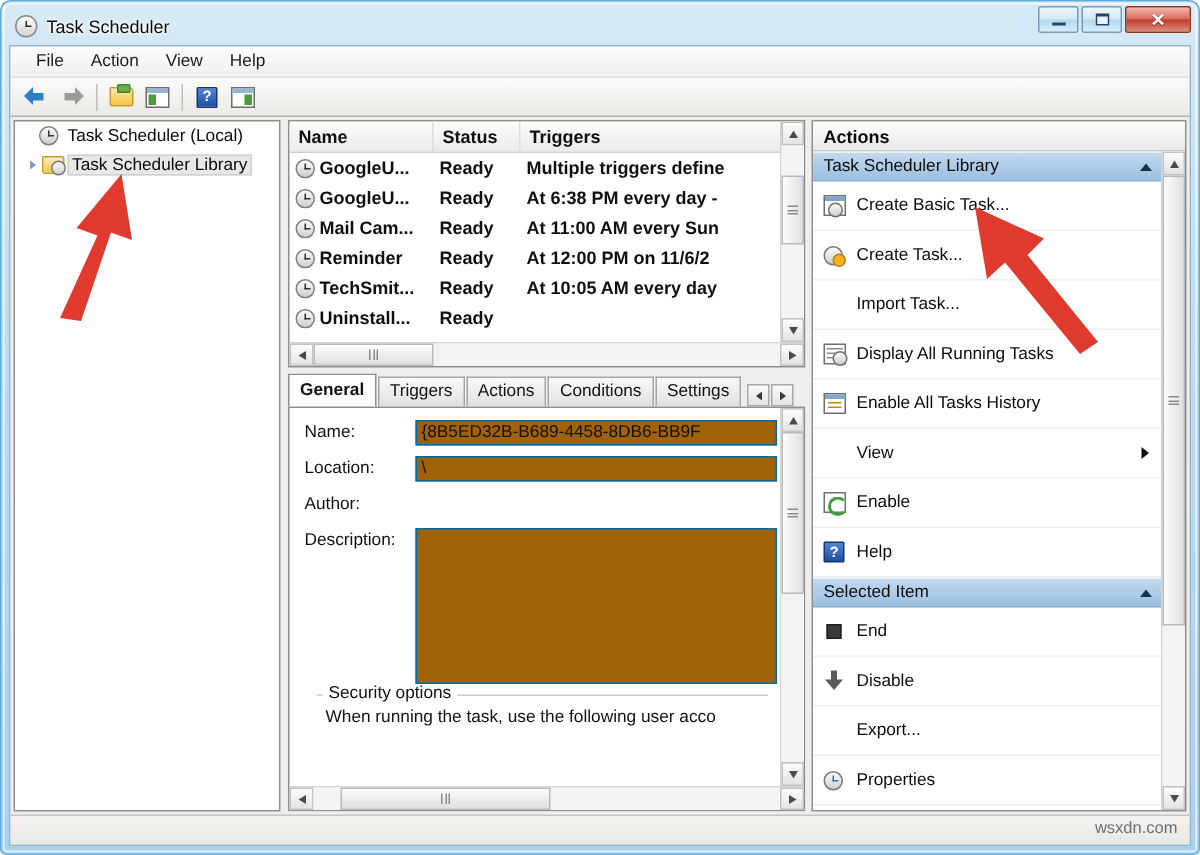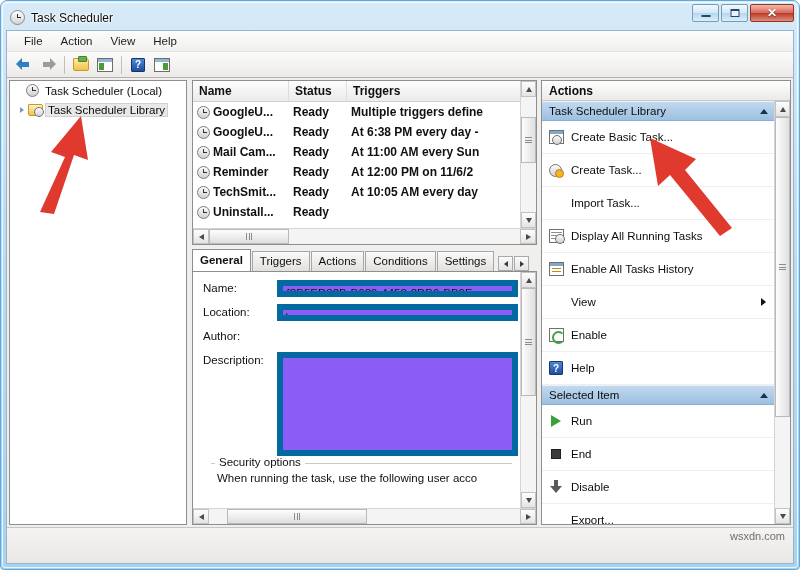--- a/index.html
+++ b/index.html
@@ -389,22 +389,22 @@
     display: flex;
     flex-direction: column;
     overflow: hidden;
   }
   .detail-body { flex:1 1 auto; display:flex; overflow:hidden; position:relative; }
   .detail-content { flex:1 1 auto; padding: 8px 0 0 10px; overflow:hidden; position:relative;}
   .fld { display:flex; align-items:flex-start; margin-bottom:7px; font-size:11.5px; color:#111;}
   .fld-label { width: 74px; flex:0 0 auto; padding-top:2px;}
   .fld-val {
     flex:1 1 auto;
-    background: #8b5cf6;
-    border:6px solid #0369a1;
+    background: #a16207;
+    border:1px solid #0369a1;
     height:17px;
     padding: 1px 3px;
     font-size:11.5px;
     color:#111;
     overflow:hidden;
     white-space:nowrap;
     margin-right:2px;
   }
   .fld-val.plain { background:transparent;border:none; }
   .fld-val.tall { height: 104px; }
@@ -533,21 +533,21 @@
   .i-props::after{content:"";position:absolute;left:5px;top:5px;width:4px;height:1px;background:#3f6fa5;}
   .i-delete{ width:14px;height:14px; }
   .i-delete::before,.i-delete::after{
     content:"";position:absolute;left:-1px;top:6px;width:16px;height:4px;background:#d62b1f;border-radius:1px;
   }
   .i-delete::before{transform:rotate(45deg);}
   .i-delete::after{transform:rotate(-45deg);}
 
   
   .statusbar {
-    height: 36px;
+    height: 20px;
     background: linear-gradient(to bottom,#f4f3f1,#eae8e5);
     border-top: 1px solid #c8c6c2;
     flex: 0 0 auto;
     position: relative;
   }
   .watermark {
     position:absolute; right:8px; top:2px;
     font-size:11px; color:#6f6f6f;
     font-family:"Liberation Sans",sans-serif;
   }
@@ -869,26 +869,20 @@
               <span class="act-lbl">Help</span>
             </div>
 
             <div class="act-group">
               <span class="gt">Selected Item</span>
               <span class="chev"></span>
             </div>
 
             <div class="act-item">
               <span class="act-ico">
-                  <span class="i-run"></span>
-                </span>
-              <span class="act-lbl">Run</span>
-            </div>
-            <div class="act-item">
-              <span class="act-ico">
                   <span class="i-end"></span>
                 </span>
               <span class="act-lbl">End</span>
             </div>
             <div class="act-item">
               <span class="act-ico">
                   <span class="i16 i-disable"></span>
                 </span>
               <span class="act-lbl">Disable</span>
             </div>

